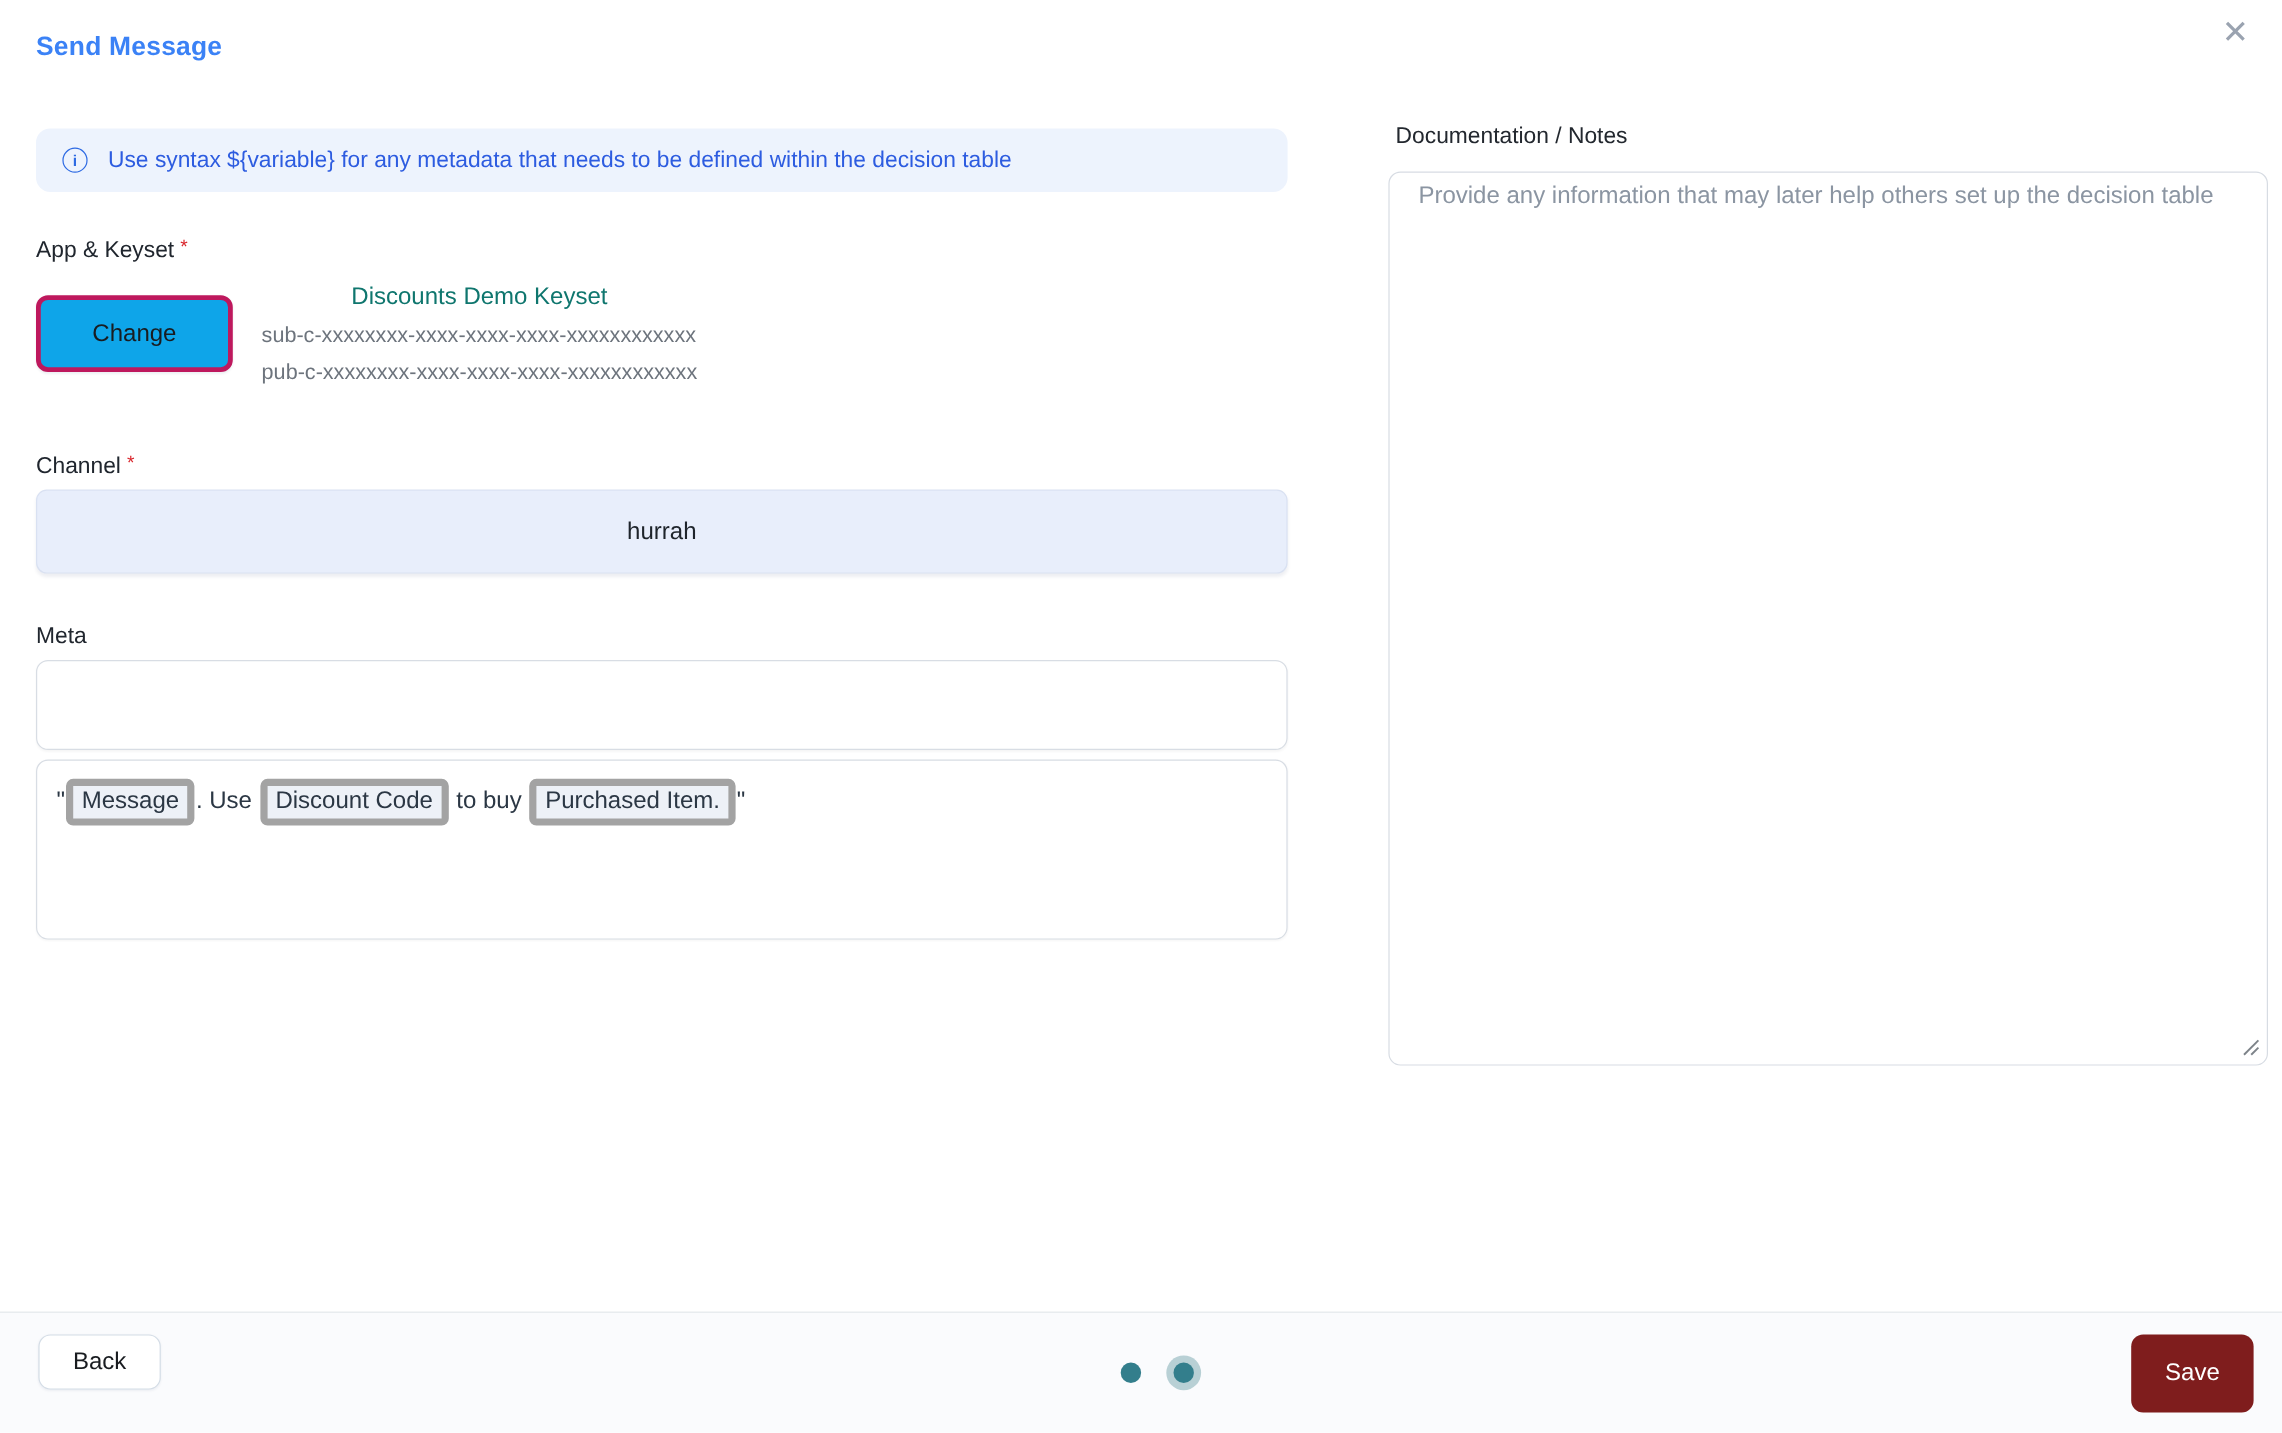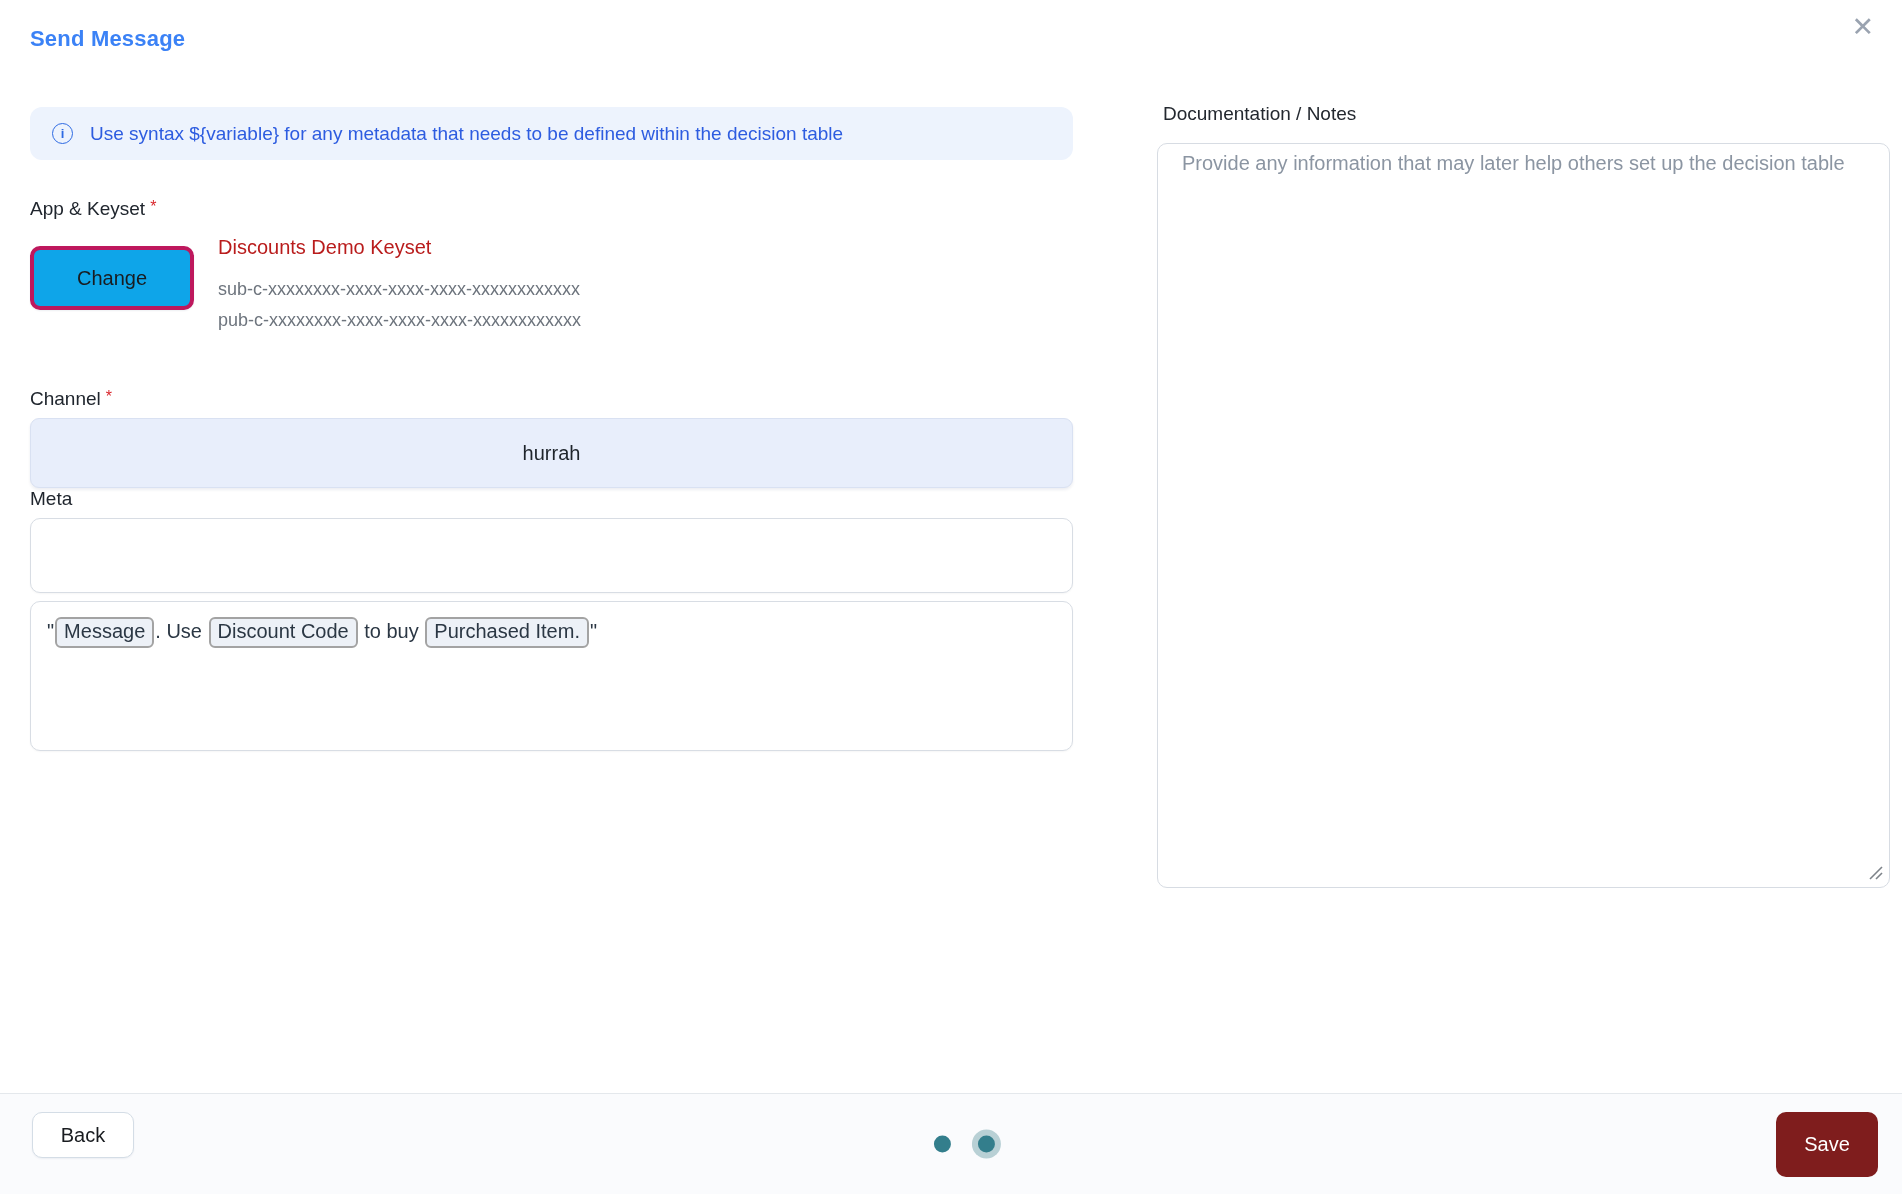--- a/index.html
+++ b/index.html
@@ -46,54 +46,54 @@
 
   .keyset-row { display: flex; align-items: flex-start; margin-top: 26px; min-height: 80px; }
   .change-btn {
     width: 164px; height: 64px; background: #0ea5e9;
     border: 4px solid #be185d; border-radius: 10px;
     font-family: "Liberation Sans", sans-serif;
     font-size: 20px; color: #191c20; cursor: pointer;
     box-shadow: 0 1px 2px rgba(20, 40, 90, .07);
   }
   .keyset-info { margin-left: 24px; margin-top: -10px; }
-  .keyset-name { font-size: 20px; color: #b91c1c; margin-bottom: 15px; }
+  .keyset-name { font-size: 20px; color: #0f766e; margin-bottom: 5px; text-align: center; }
   .keyset-key { font-size: 18px; color: #6d747d; line-height: 31px; }
 
   .label-channel { margin-top: 52px; }
   .channel-input {
     margin-top: 8px; width: 100%; height: 70px;
     background: #e8eefb; border: 1px solid #d9e1f2; border-radius: 9px;
     font-family: "Liberation Sans", sans-serif;
     font-size: 20px; color: #1e242b; padding: 0 18px;
     box-shadow: 0 2px 3px rgba(20, 40, 90, .08);
     outline: none;
     text-align: center;
   }
 
-  .label-meta { }
+  .label-meta { margin-top: 42px; }
   .meta-input {
     margin-top: 8px; width: 100%; height: 75px;
     background: #fff; border: 1px solid #d8dde4; border-radius: 10px;
     font-family: "Liberation Sans", sans-serif;
     font-size: 20px; color: #1e242b; padding: 0 18px;
     box-shadow: 0 1px 2px rgba(0,0,0,.04);
     outline: none;
   }
 
   .label-body { margin-top: 37px; }
   .body-editor {
     margin-top: 8px; width: 100%; height: 150px;
     background: #fff; border: 1px solid #d8dde4; border-radius: 10px;
     padding: 15px 16px; font-size: 20px; color: #2b3744;
     box-shadow: 0 1px 2px rgba(0,0,0,.04);
     cursor: text;
   }
   .body-editor .chip {
-    display: inline-block; background: #edf1f7; border: 2px solid #a3a3a3;
+    display: inline-block; background: #edf1f7; border: 6px solid #a3a3a3;
     border-radius: 6px; padding: 1px 7px 3px 7px; margin: 0 1px; color: #2b3744;
   }
   .body-editor .plain { color: #2b3744; }
 
   
   .doc-label {
     position: absolute; left: 1163px; top: 103px;
     font-size: 19px; color: #23282f;
   }
   .doc-wrap { position: absolute; left: 1157px; top: 143px; width: 733px; height: 745px; }

